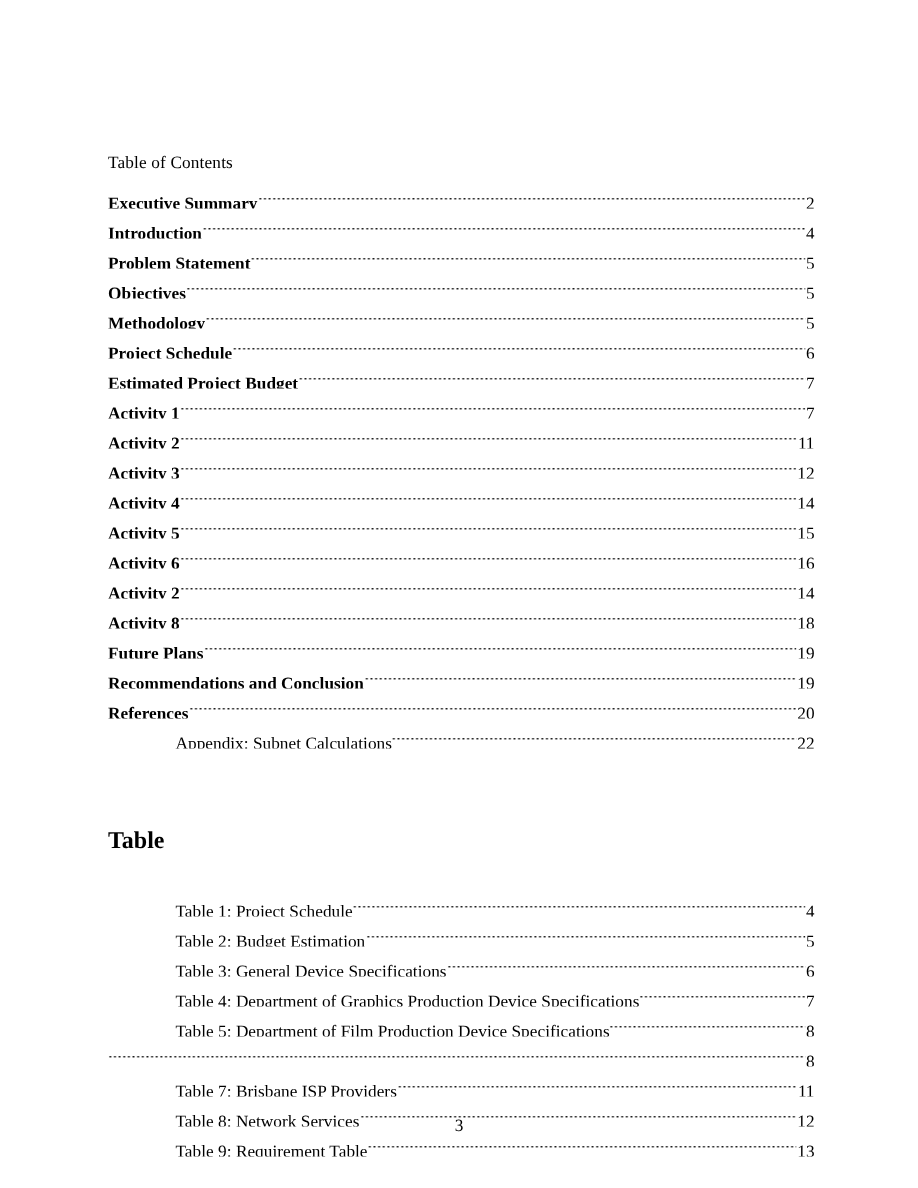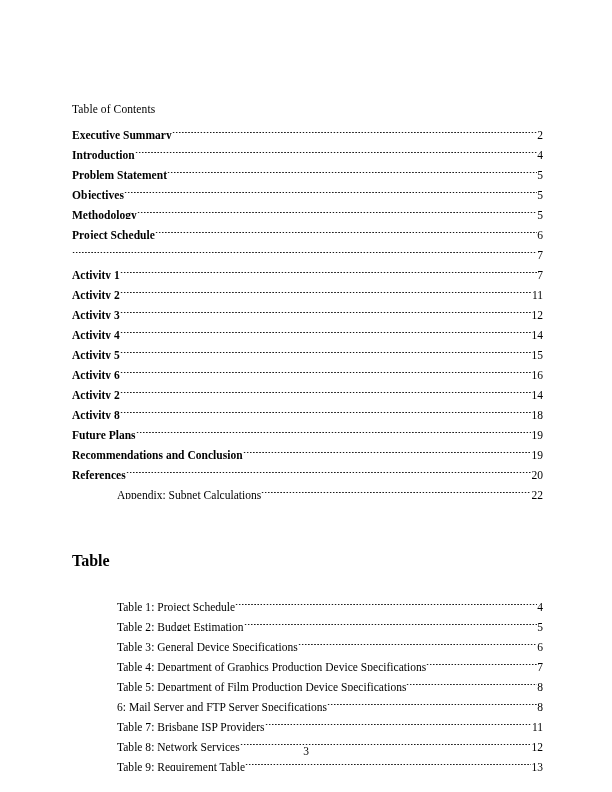--- a/index.html
+++ b/index.html
@@ -149,20 +149,21 @@
           <span class="entry-label">Methodology</span>
           <span class="leader"></span>
           <span class="page-num">5</span>
         </div>
         <div class="toc-row bold">
           <span class="entry-label">Project Schedule</span>
           <span class="leader"></span>
           <span class="page-num">6</span>
         </div>
         <div class="toc-row bold">
+          <span class="entry-label">Estimated Project Budget</span>
           <span class="leader"></span>
           <span class="page-num">7</span>
         </div>
         <div class="toc-row bold">
           <span class="entry-label">Activity 1</span>
           <span class="leader"></span>
           <span class="page-num">7</span>
         </div>
         <div class="toc-row bold">
           <span class="entry-label">Activity 2</span>
@@ -247,21 +248,20 @@
           <span class="entry-label">Table 4: Department of Graphics Production Device Specifications</span>
           <span class="leader"></span>
           <span class="page-num">7</span>
         </div>
         <div class="toc-row plain">
           <span class="entry-label">Table 5: Department of Film Production Device Specifications</span>
           <span class="leader"></span>
           <span class="page-num">8</span>
         </div>
         <div class="toc-row plain">
-          <span class="entry-label">6: Mail Server and FTP Server Specifications</span>
           <span class="leader"></span>
           <span class="page-num">8</span>
         </div>
         <div class="toc-row plain">
           <span class="entry-label">Table 7: Brisbane ISP Providers</span>
           <span class="leader"></span>
           <span class="page-num">11</span>
         </div>
         <div class="toc-row plain">
           <span class="entry-label">Table 8: Network Services</span>

